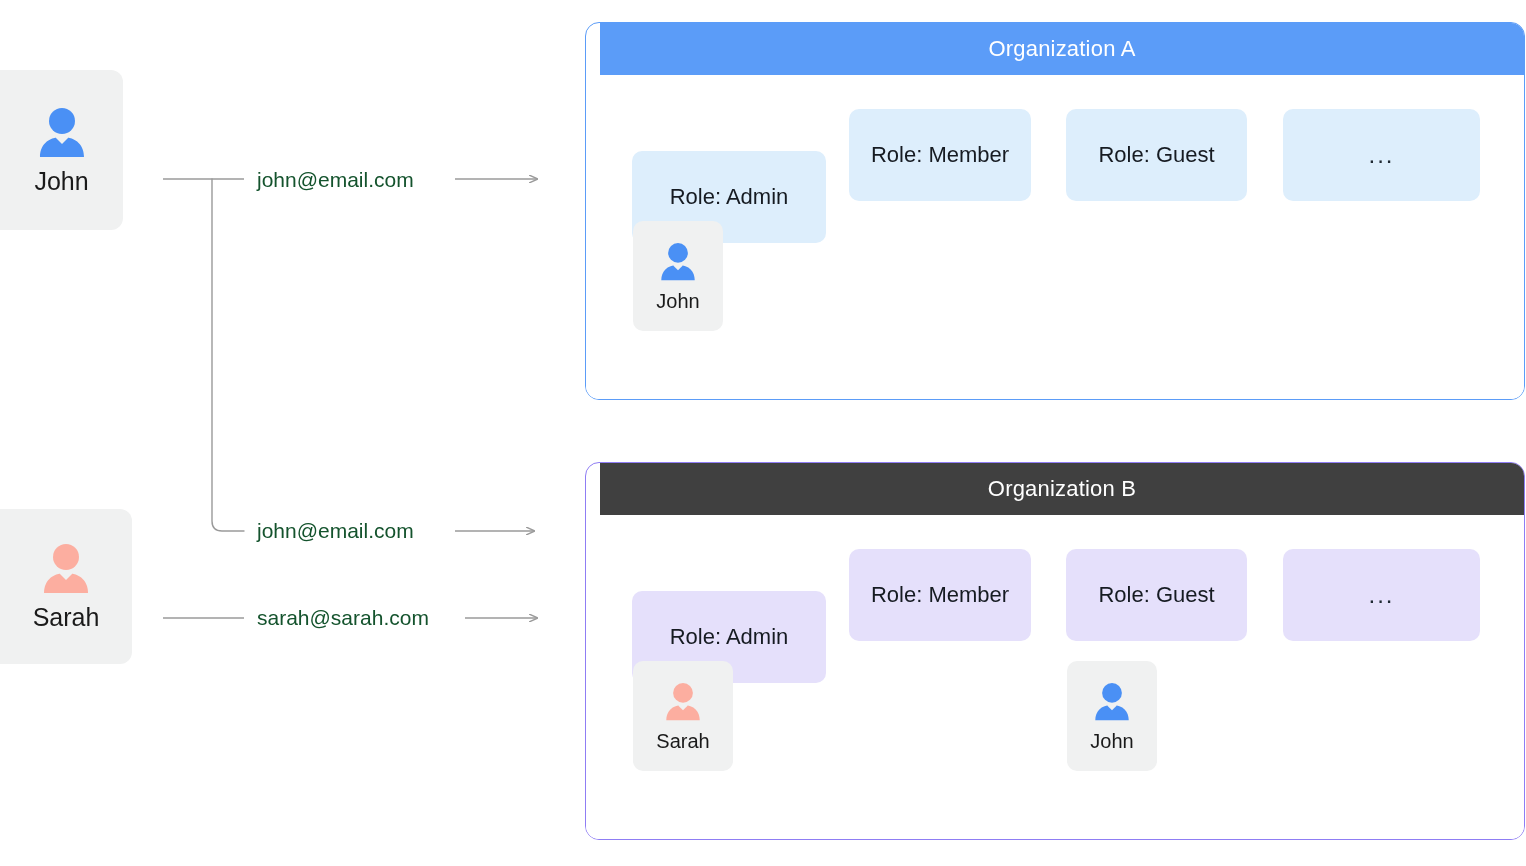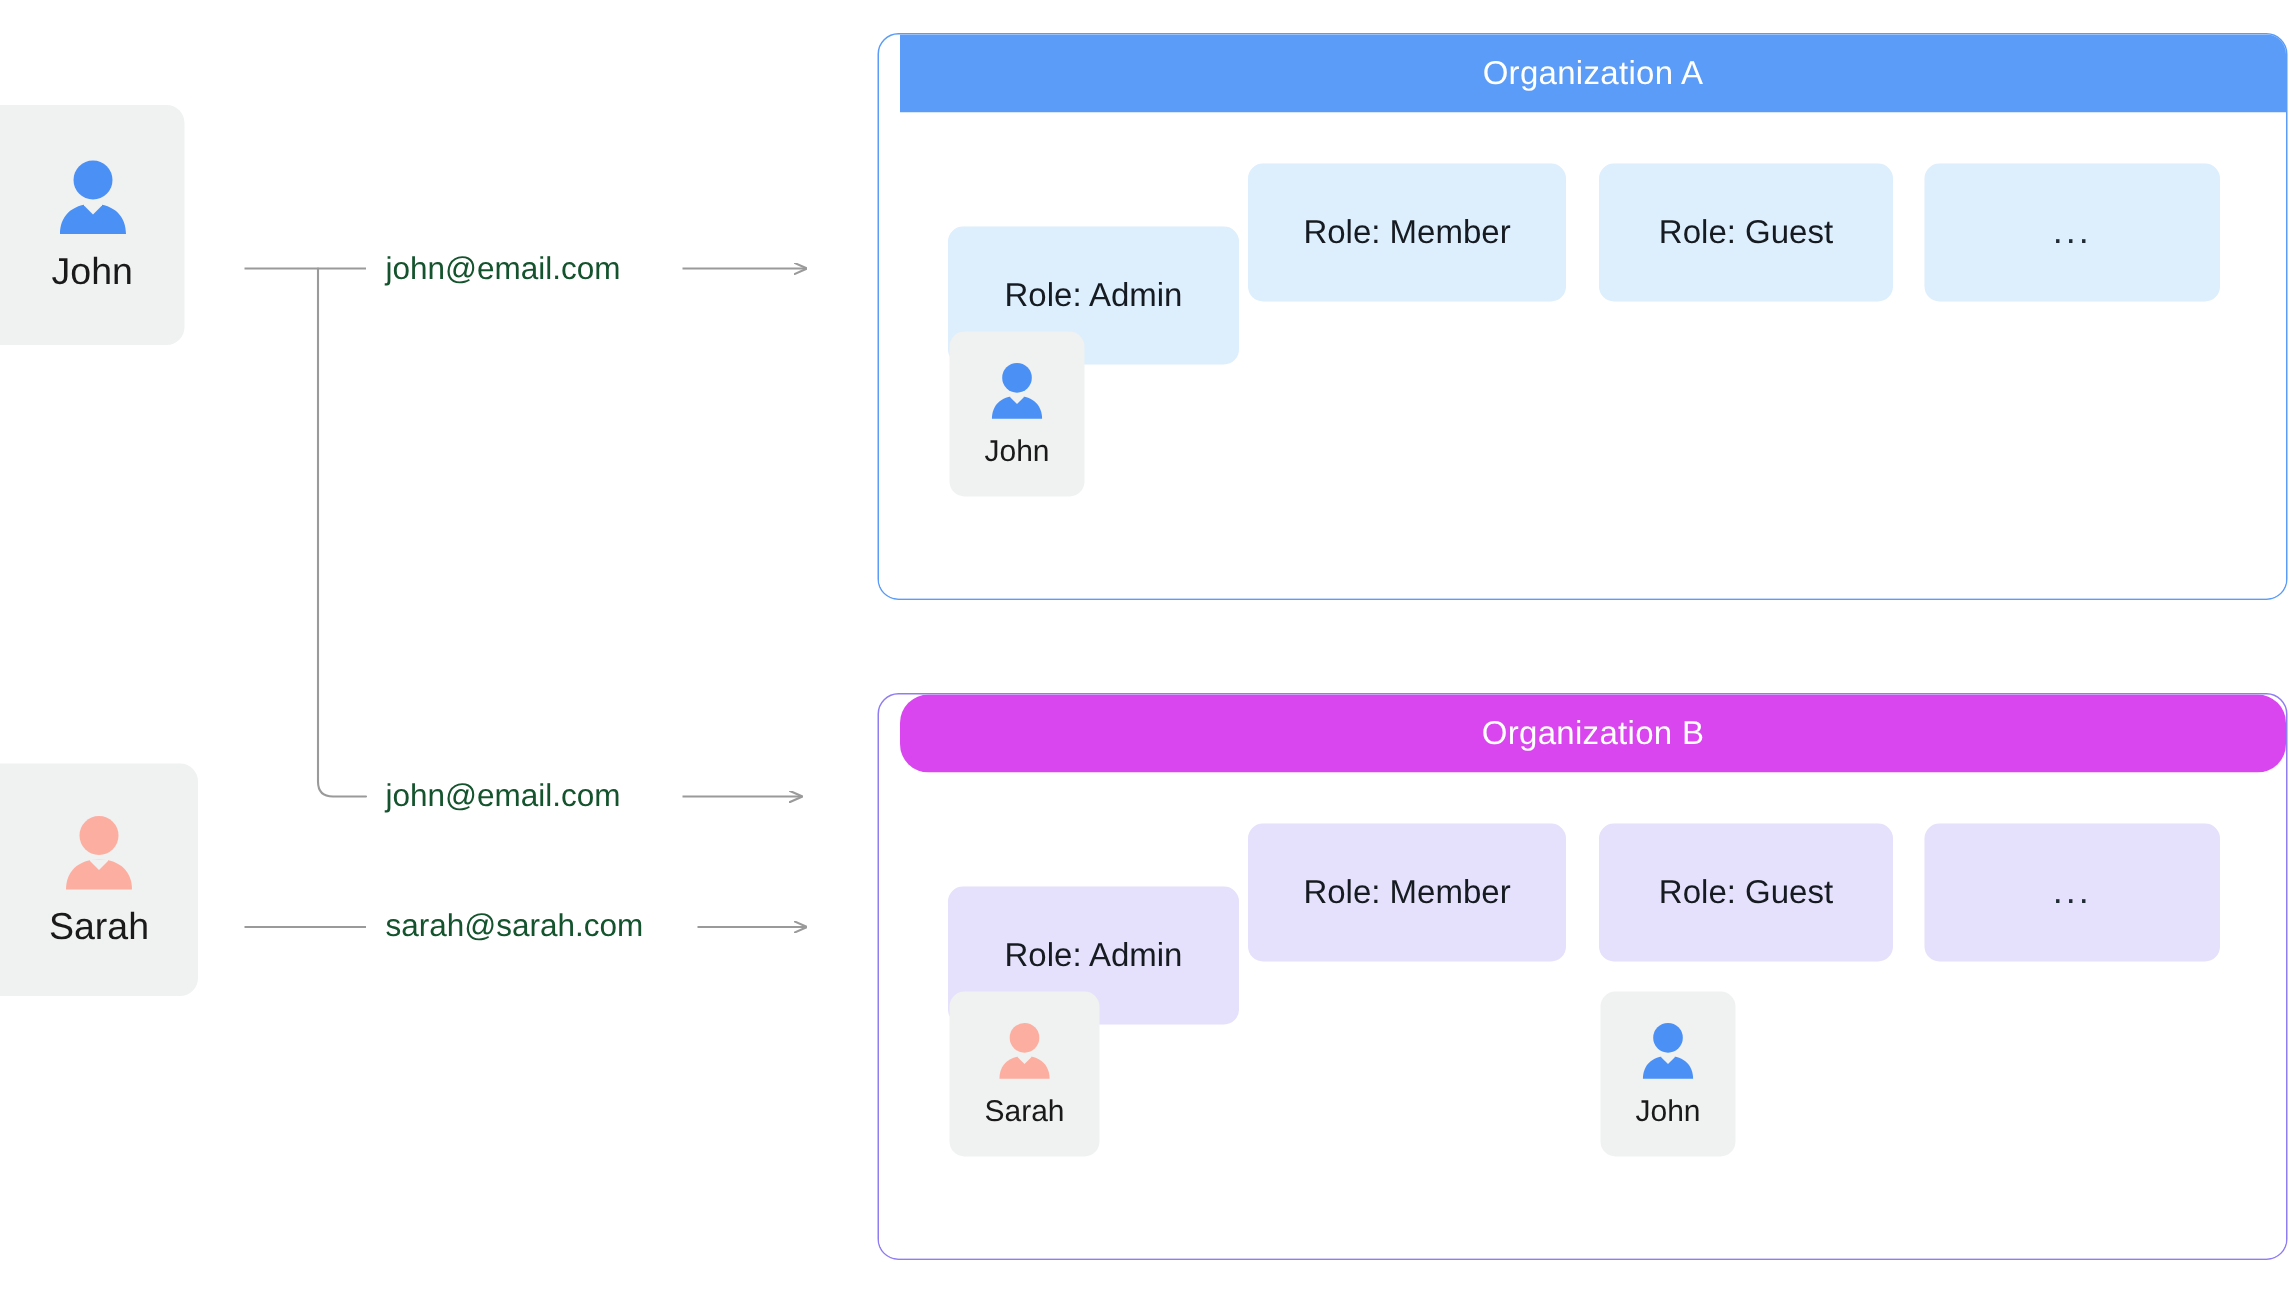--- a/index.html
+++ b/index.html
@@ -100,39 +100,39 @@
     border: 1.5px solid #5b9cf8;
   }
   #org-a .org-header { background: #5b9cf8; }
   #org-a .org-body { height: 324px; }
 
   #org-b {
     top: 462px;
     height: 378px;
     border: 1.5px solid #8f7df4;
   }
-  #org-b .org-header { background: #d946ef; border-radius: 19px; }
+  #org-b .org-header { background: #404040; }
   #org-b .org-body { height: 324px; }
 
   
   .chip {
     position: absolute;
     top: 34px;
     height: 92px;
     border-radius: 10px;
     display: flex;
     align-items: center;
     justify-content: center;
     font-size: 22px;
     color: #161b22;
     box-sizing: border-box;
   }
   .chip.c0 { left: 46px;  width: 194px; margin-top: 42px; }
-  .chip.c1 { left: 246px; width: 212px; }
-  .chip.c2 { left: 480px; width: 196px; }
+  .chip.c1 { left: 263px; width: 182px; }
+  .chip.c2 { left: 480px; width: 181px; }
   .chip.c3 { left: 697px; width: 197px; }
   .chip.ellipsis { color: #1f2933; font-size: 24px; letter-spacing: 2px; }
 
   #org-a .chip { background: #ddeefc; }
   #org-b .chip { background: #e5e0fb; }
 
   
   .member-card {
     position: absolute;
     top: 146px;

